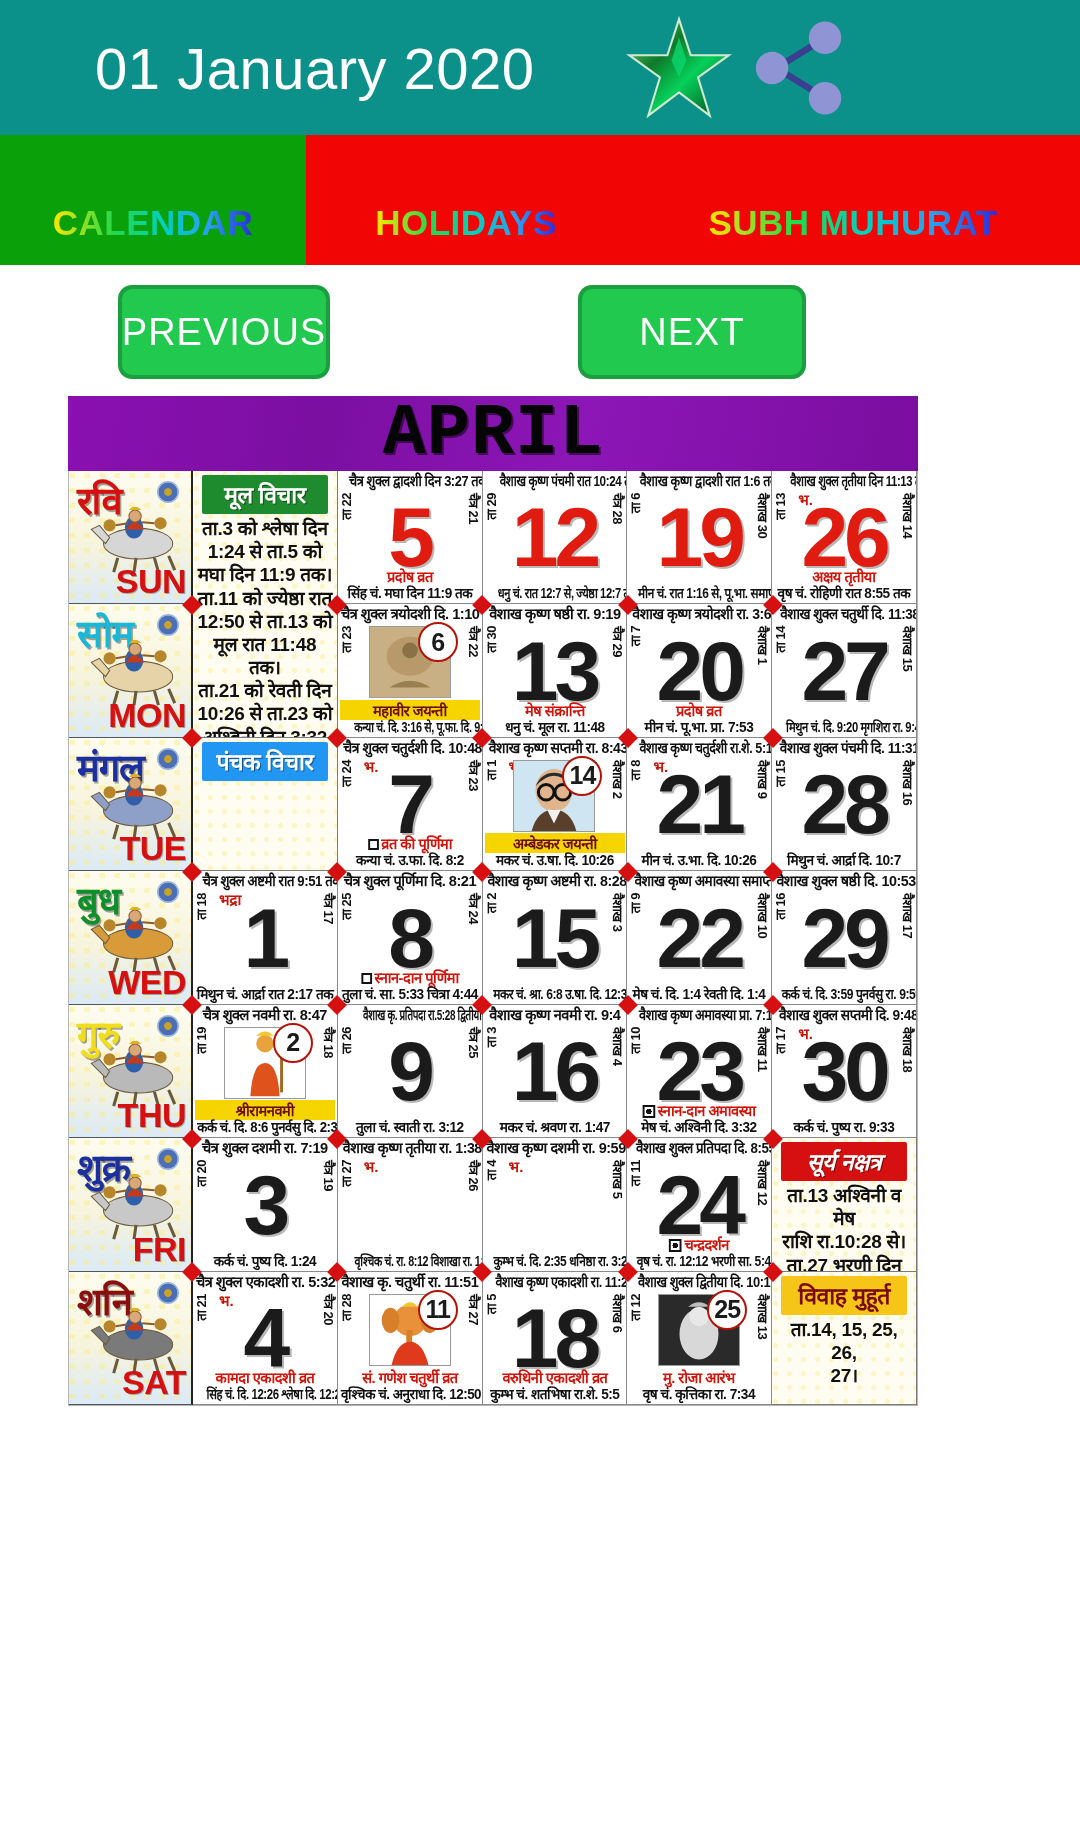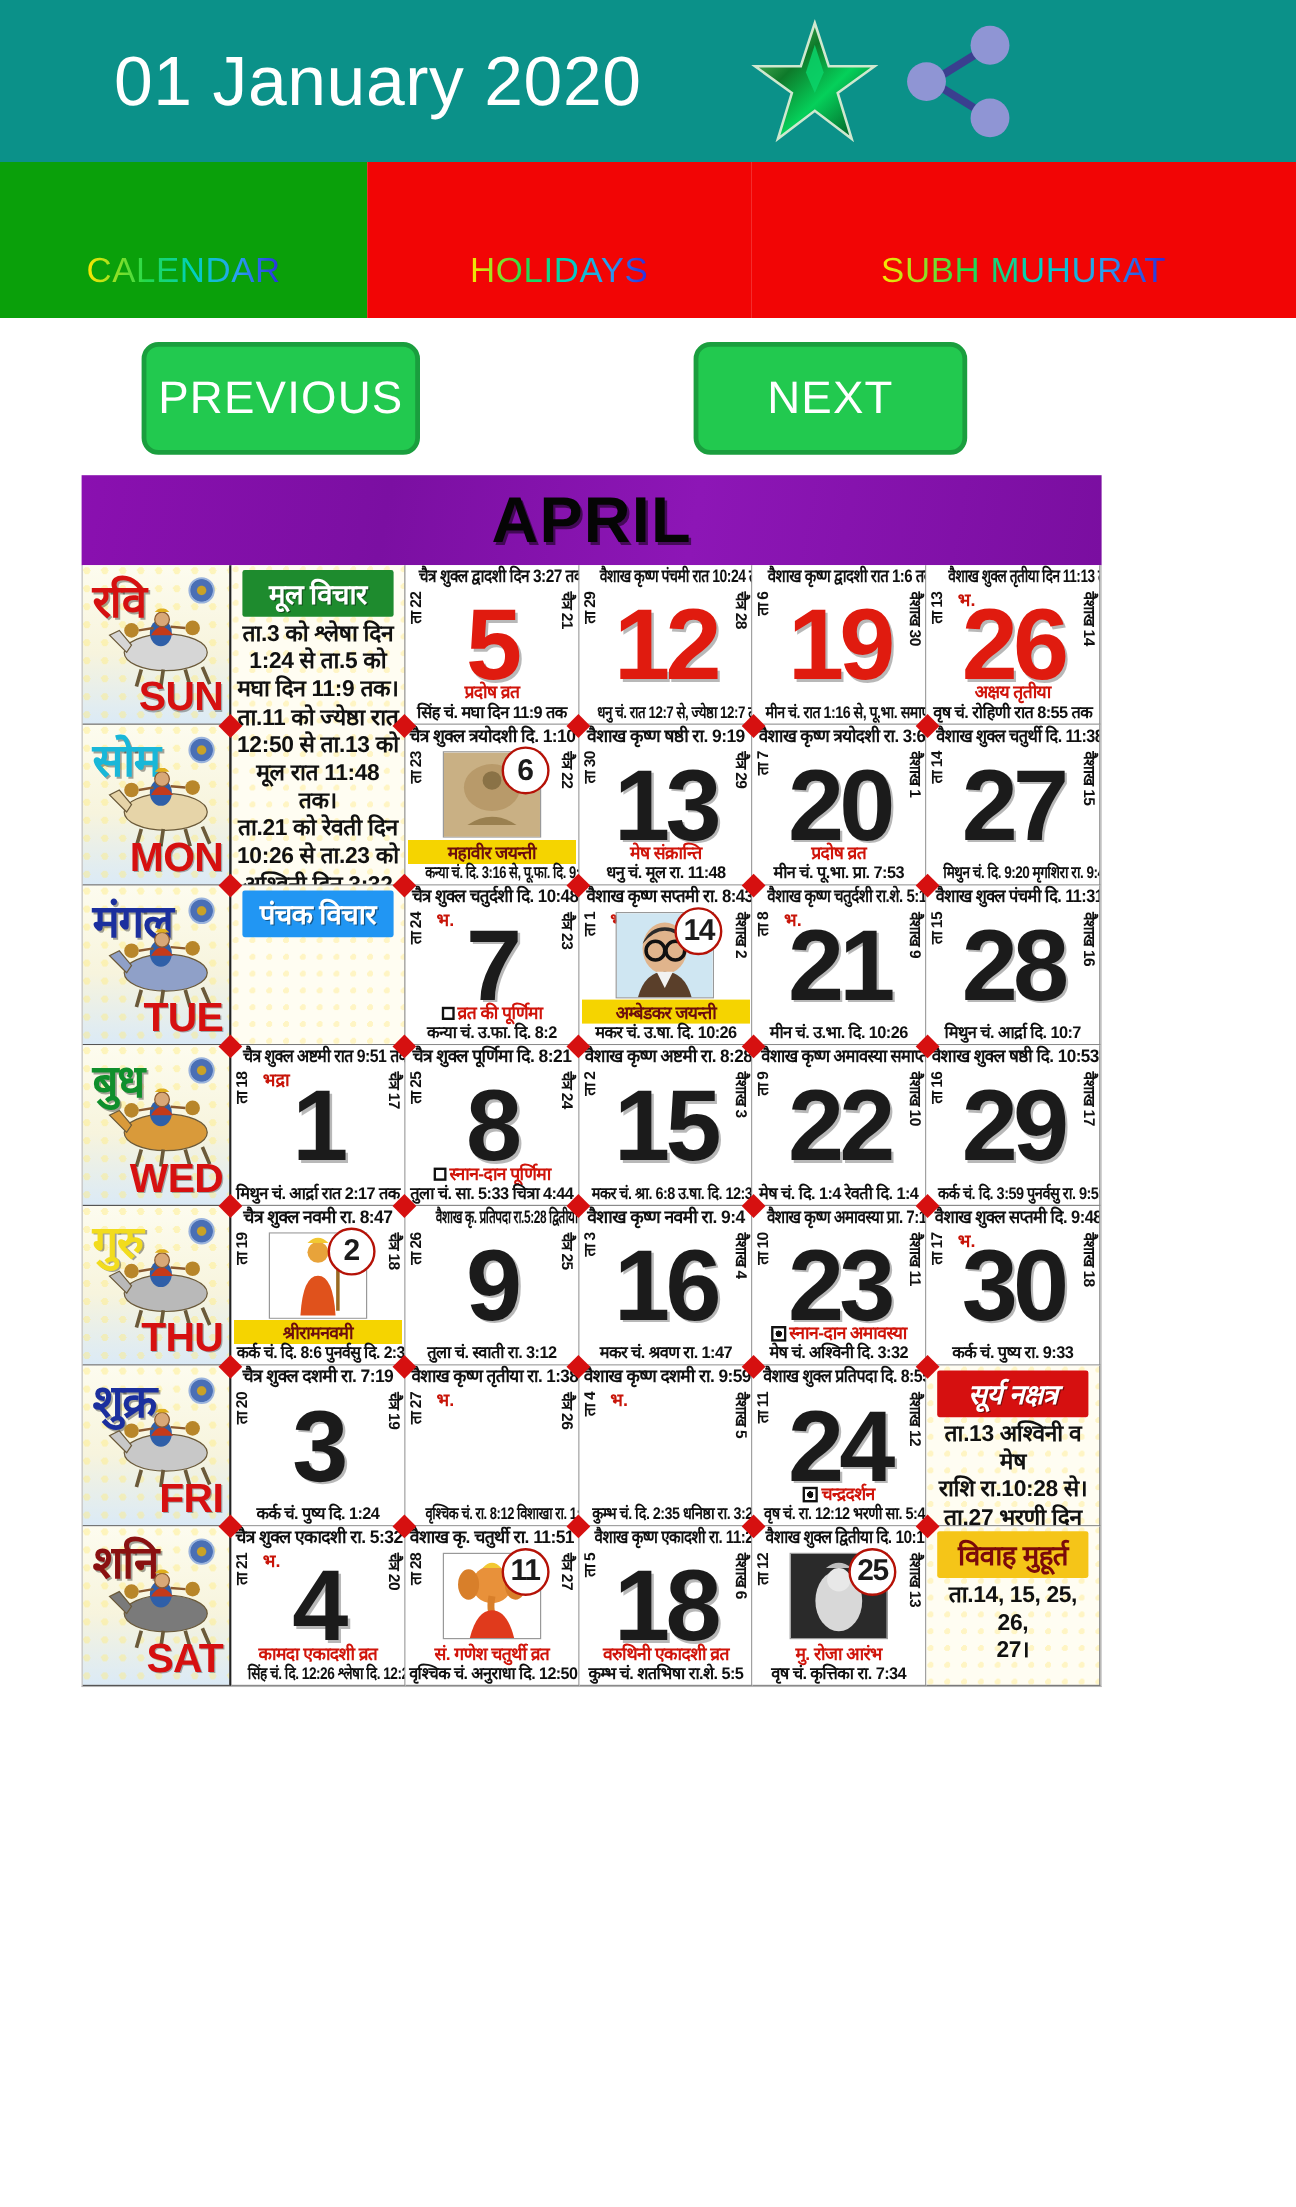--- a/index.html
+++ b/index.html
@@ -46,22 +46,22 @@
     width: 100%;
   }
   .tab {
     display: flex;
     align-items: flex-end;
     justify-content: center;
     padding-bottom: 22px;
     position: relative;
   }
   .tab-label {
-    font-size: 29px;
-    font-weight: normal;
+    font-size: 35px;
+    font-weight: bold;
     letter-spacing: 0.5px;
     white-space: nowrap;
     background: linear-gradient(90deg,#ffe600 0%, #24d94a 30%, #00d0c0 55%, #2a9ff0 78%, #2b2bdd 100%);
     -webkit-background-clip: text;
     background-clip: text;
     color: transparent;
     -webkit-text-fill-color: transparent;
   }
   #tab-calendar { width: 306px; background: #0aa00a; }
   #tab-holidays { width: 320px; background: #f20505; }
@@ -82,43 +82,43 @@
     background: #22c94f;
     border: 4px solid #1a9e3e;
     color: #ffffff;
     font-size: 38px;
     letter-spacing: 1px;
     display: flex;
     align-items: center;
     justify-content: center;
     cursor: pointer;
   }
-  #btn-previous { left: 118px; width: 232px; }
+  #btn-previous { left: 118px; width: 212px; }
   #btn-next     { left: 578px; width: 228px; }
 
   
   #calendar-wrap {
     position: absolute;
     left: 68px; top: 396px;
     width: 850px;
     height: 1010px;
     background: #ffffff;
   }
   #month-banner {
     height: 75px;
     background: linear-gradient(100deg, #8a10b0 0%, #7b0fa2 30%, #8d16b6 60%, #7a0ea0 100%);
     display: flex;
     align-items: center;
     justify-content: center;
     position: relative;
   }
   #month-label {
-    font-family: Liberation Sans, sans-serif;
-    font-weight: bold;
-    font-size: 54px;
+    font-family: Liberation Mono, monospace;
+    font-weight: bold;
+    font-size: 72px;
     color: #050505;
     letter-spacing: 1px;
     text-shadow: 2px 2px 0 rgba(0,0,0,.5);
   }
 
   
   #grid {
     display: grid;
     grid-template-columns: 124px 1fr 1fr 1fr 1fr 1fr;
     grid-template-rows: repeat(7, 1fr);

